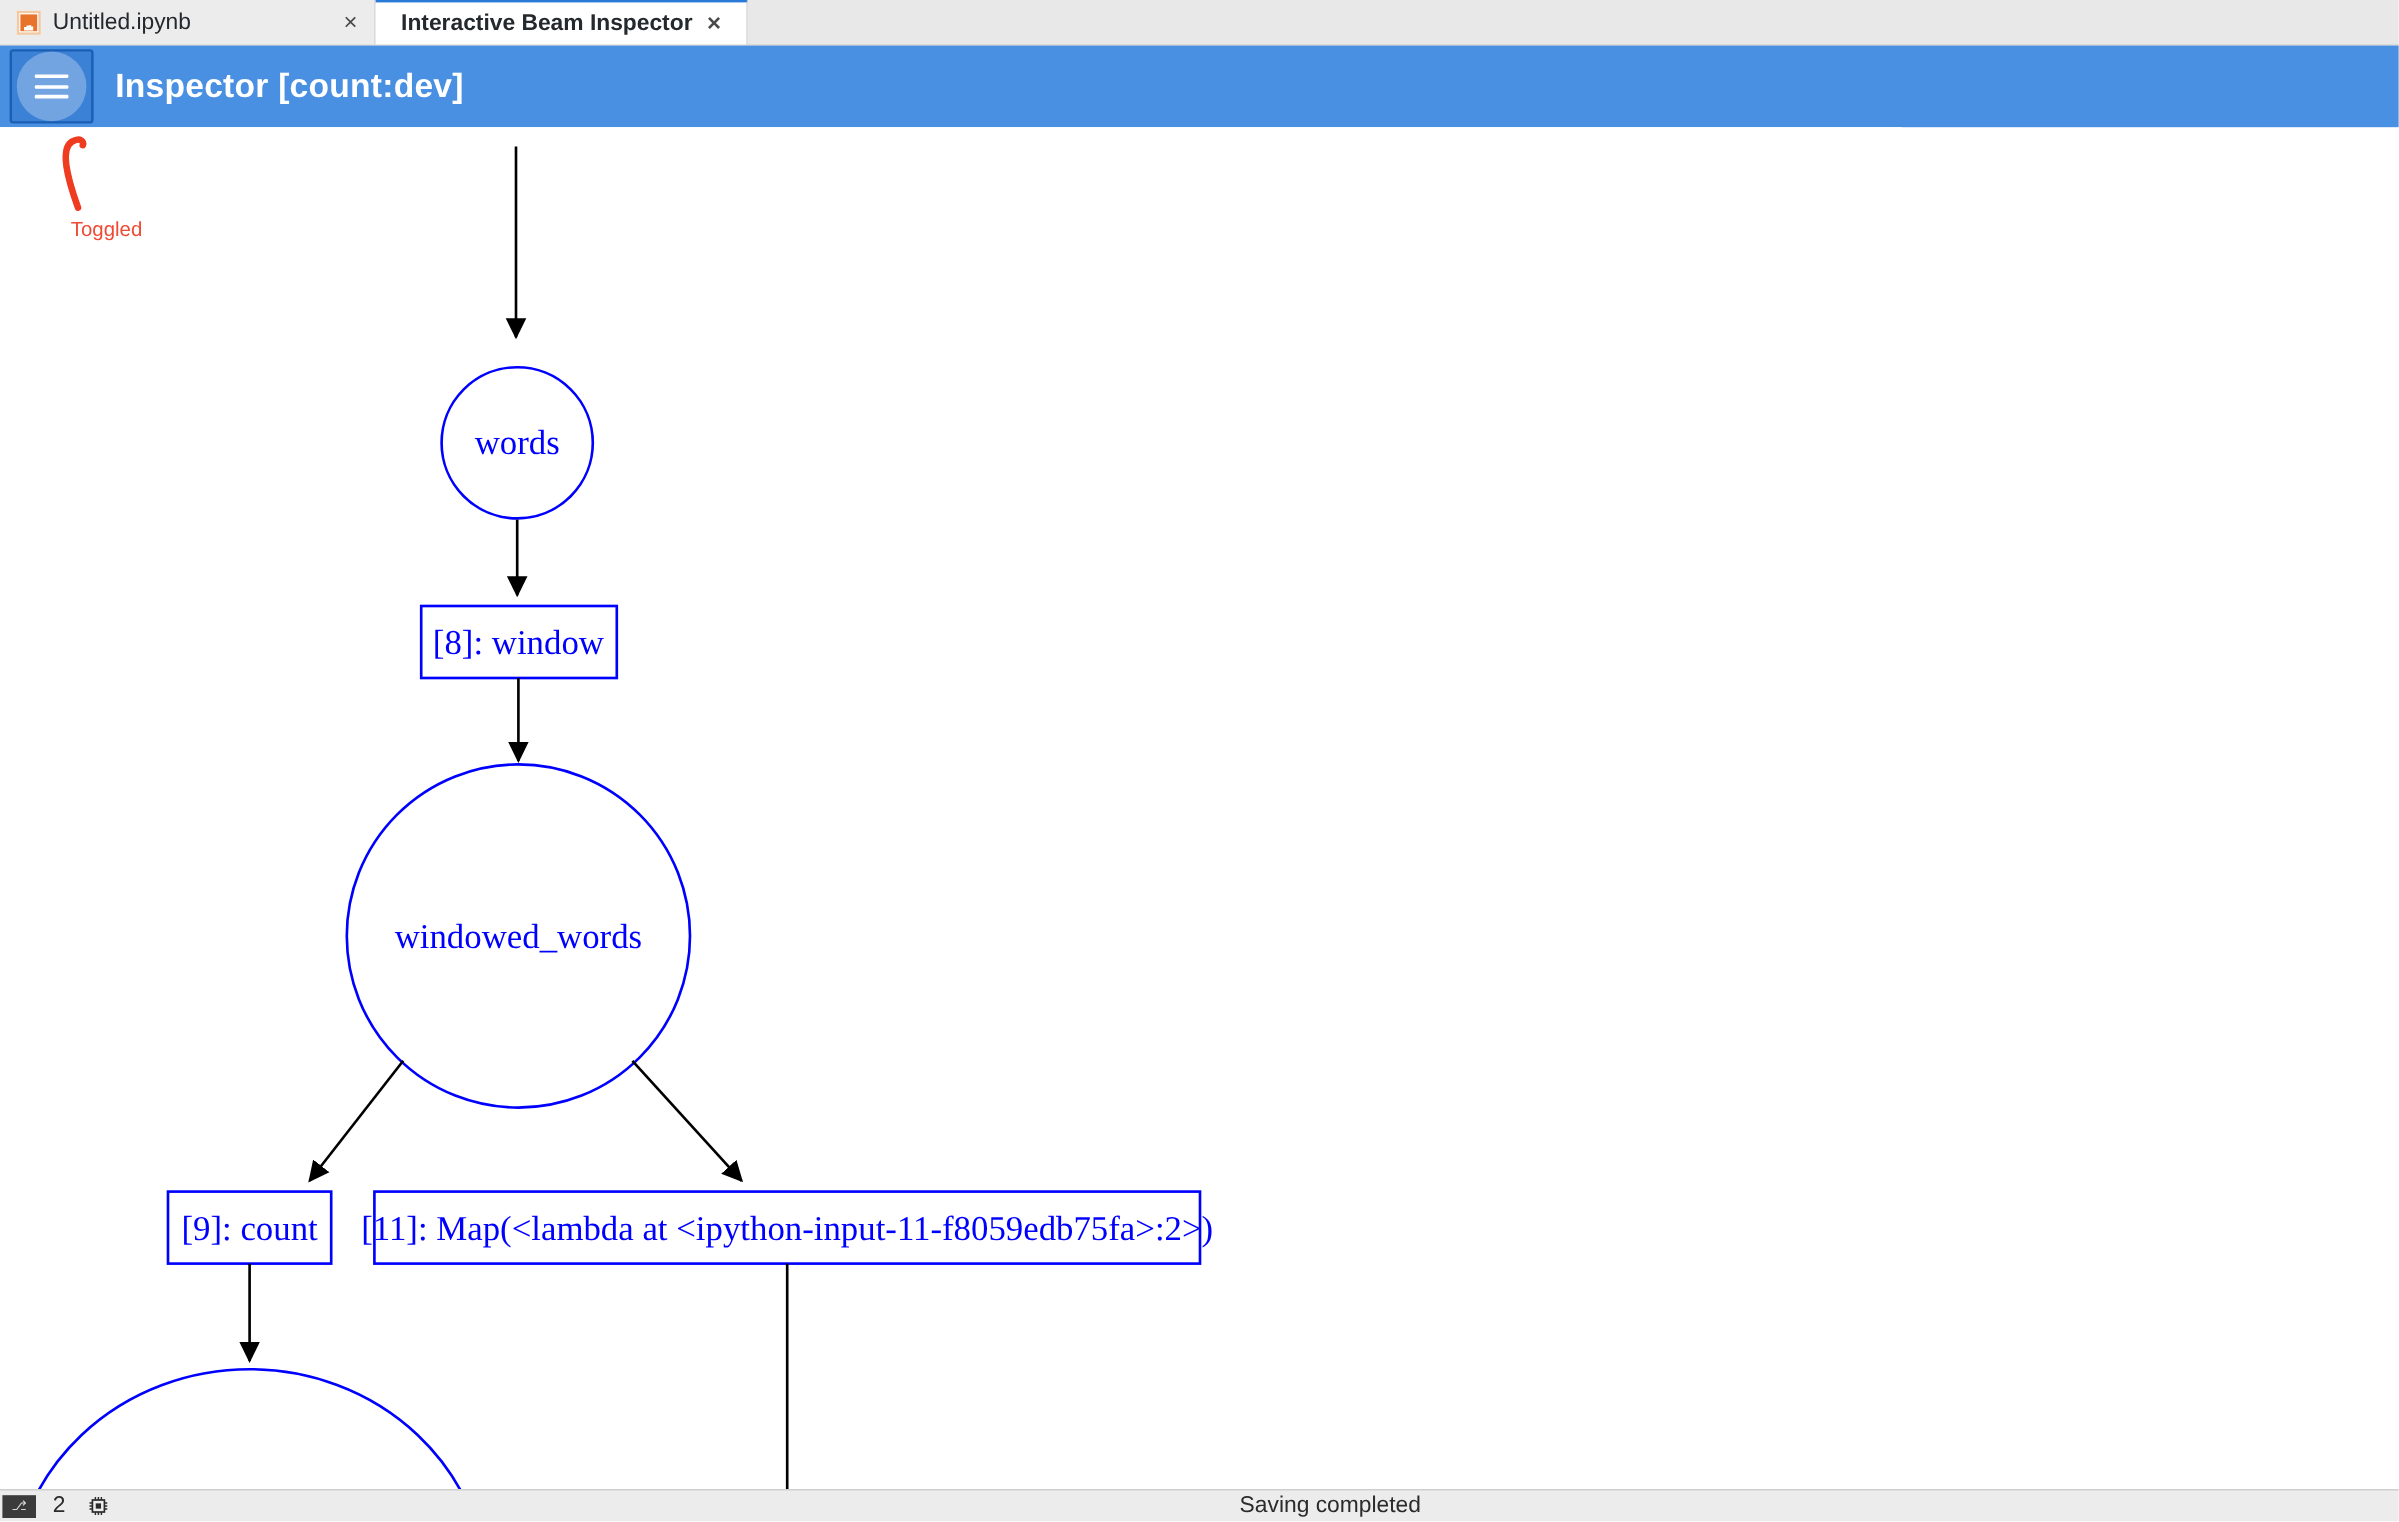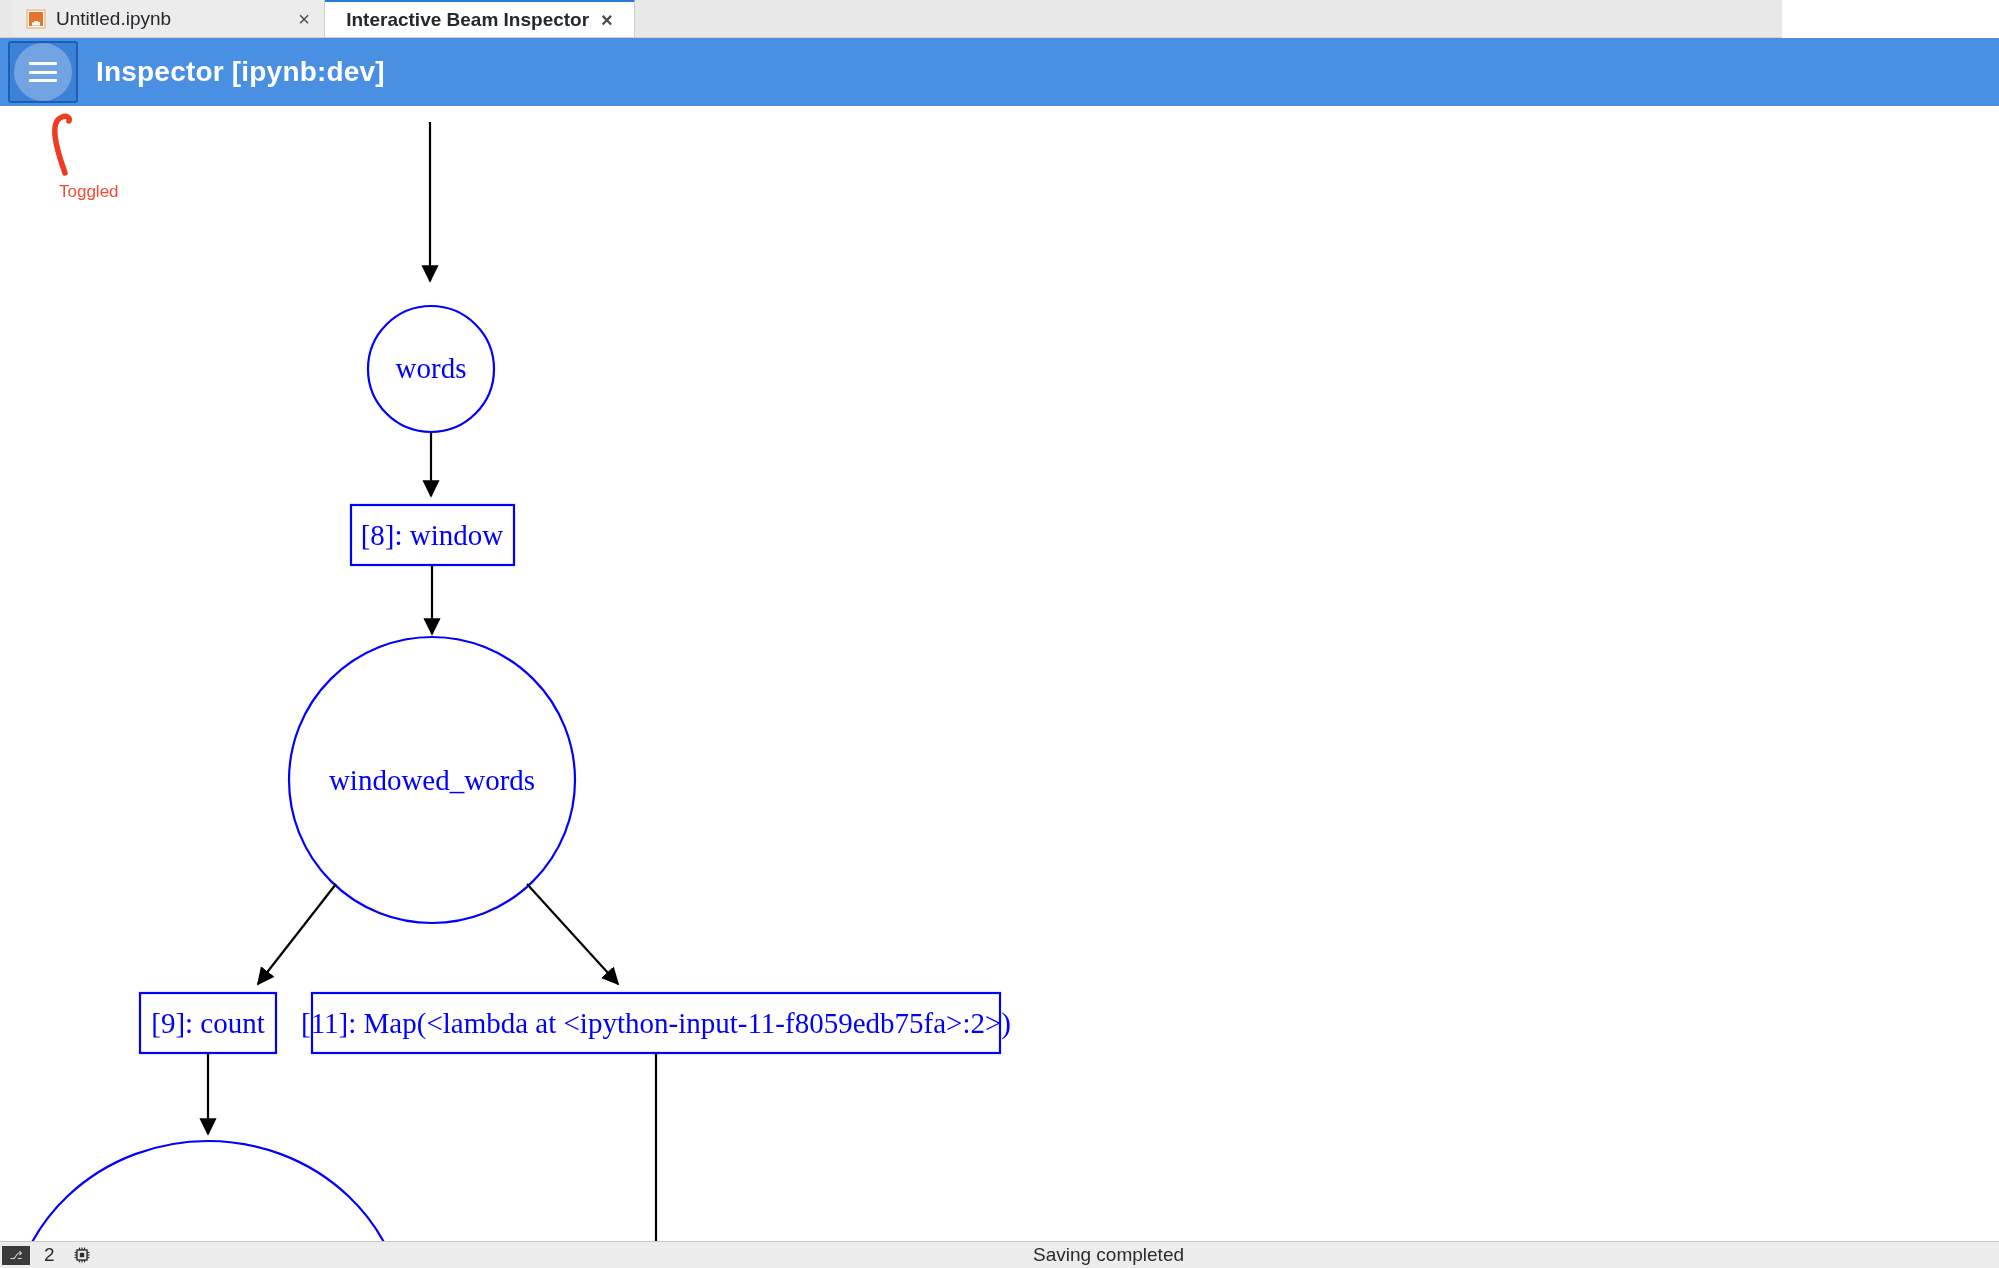--- a/index.html
+++ b/index.html
@@ -15,26 +15,25 @@
     position: relative;
     width: 1999px;
     height: 1268px;
     background: #ffffff;
   }
 
   
   .tabbar {
     position: absolute;
     left: 0; top: 0;
-    width: 1782px; height: 38px;
+    width: 1999px; height: 38px;
     background: #e8e8e8;
     border-bottom: 1px solid #cfcfcf;
     display: flex;
     align-items: flex-end;
-    padding-left: 12px;
   }
   .tab {
     position: relative;
     height: 37px;
     display: flex;
     align-items: center;
     padding: 0 14px 0 14px;
     font-size: 19px;
     color: #24292e;
     background: #e8e8e8;
@@ -231,21 +230,21 @@
 
   <div class="header">
     <div class="hamburger-btn">
       <span class="hamburger-ripple"></span>
       <span class="hamburger-lines">
         <i></i>
           <i></i>
           <i></i>
       </span>
     </div>
-    <div class="header-title">Inspector [ipynb:dev]</div>
+    <div class="header-title">Inspector [count:dev]</div>
   </div>
 
   <div class="canvas">
     <svg width="1999" height="1135" viewBox="0 0 1999 1135" xmlns="http://www.w3.org/2000/svg">
       <defs>
         <marker id="arrowhead" markerWidth="9" markerHeight="9" refX="7.2" refY="4.5" orient="auto" markerUnits="strokeWidth">
           <path d="M0,0.6 L8,4.5 L0,8.4 Z" fill="#000000"></path>
         </marker>
       </defs>
 

